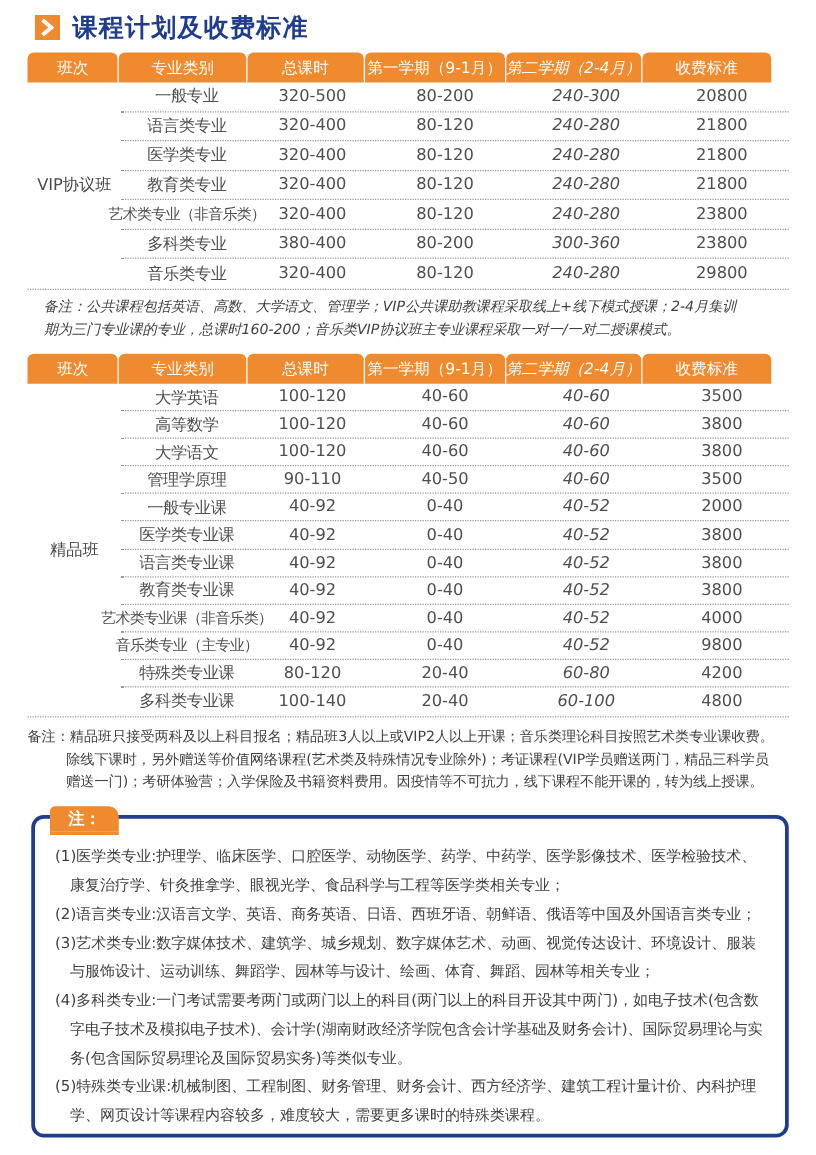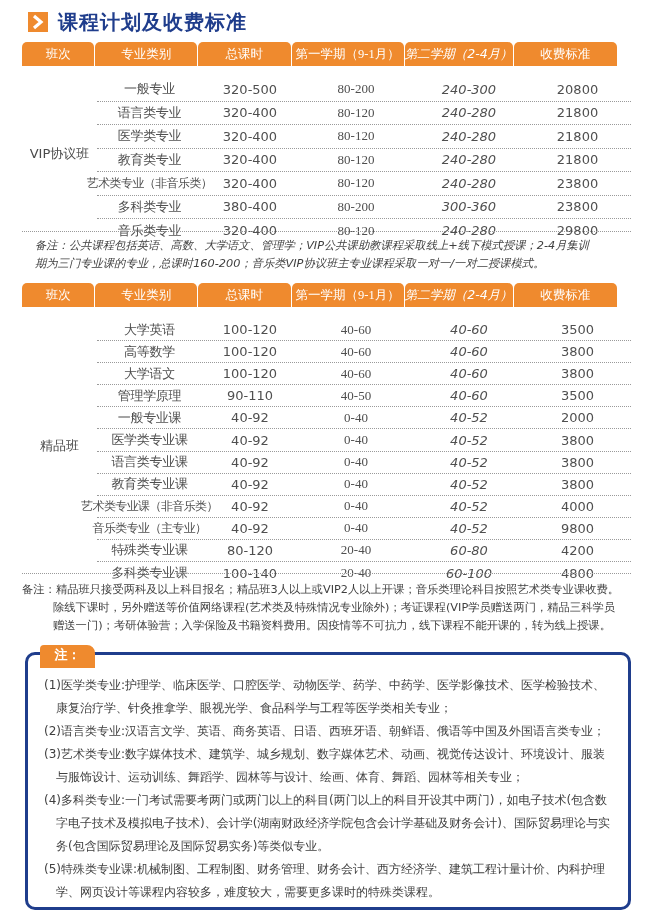--- a/index.html
+++ b/index.html
@@ -9,25 +9,25 @@
   .title-row { position: absolute; left: 28px; top: 10px; height: 24px; display: flex; align-items: center; }
   .title-icon { width: 20px; height: 20px; background: #ef8a2e; position: relative; margin-right: 10px; }
   .title-icon svg { position: absolute; left: 0; top: 0; }
   .title-text { font-size: 20px; font-weight: bold; color: #1f3d8c; letter-spacing: 1px; }
 
   .tbl { position: absolute; left: 22px; width: 609px; }
   .thead { display: flex; height: 24px; }
   .th { background: #ef8a2e; color: #fff; font-size: 12.5px; display: flex; align-items: center; justify-content: center;
         border-radius: 5px 5px 0 0; margin-right: 1px; white-space: nowrap; }
   .th:last-child { margin-right: 14px; }
-  .c0 { width: 75px; } .c1 { width: 105px; } .c2 { width: 96px; } .c3 { width: 116px; font-family: Liberation Serif, serif; } .c4 { width: 110px; font-style: italic; } .c5 { width: 107px; }
+  .c0 { width: 75px; } .c1 { width: 105px; } .c2 { width: 96px; } .c3 { width: 116px; } .c4 { width: 110px; font-style: italic; } .c5 { width: 107px; }
 
   .tbody { position: relative; display: flex; }
   .group-label { width: 75px; display: flex; align-items: center; justify-content: center; font-size: 13px; color: #4a4a4a; }
-  .rows { flex: 1; margin-top: 12px; }
+  .rows { flex: 1; }
   .tr { display: flex; align-items: center; border-bottom: 1px dotted #9a9a9a; }
   .tr:last-child { border-bottom: none; }
   .td { display: flex; align-items: center; justify-content: center; font-size: 13px; color: #4f4f4f; white-space: nowrap; }
   .td.c1 { letter-spacing: -0.3px; }
   .td.narrow { font-size: 12px; letter-spacing: -0.6px; }
   .tbl-bottom { position: absolute; left: 0; right: 0; border-bottom: 1px dotted #9a9a9a; }
 
   .t1 { top: 42px; }
   .t1 .tr { height: 23.5px; }
   .t2 { top: 283px; }

